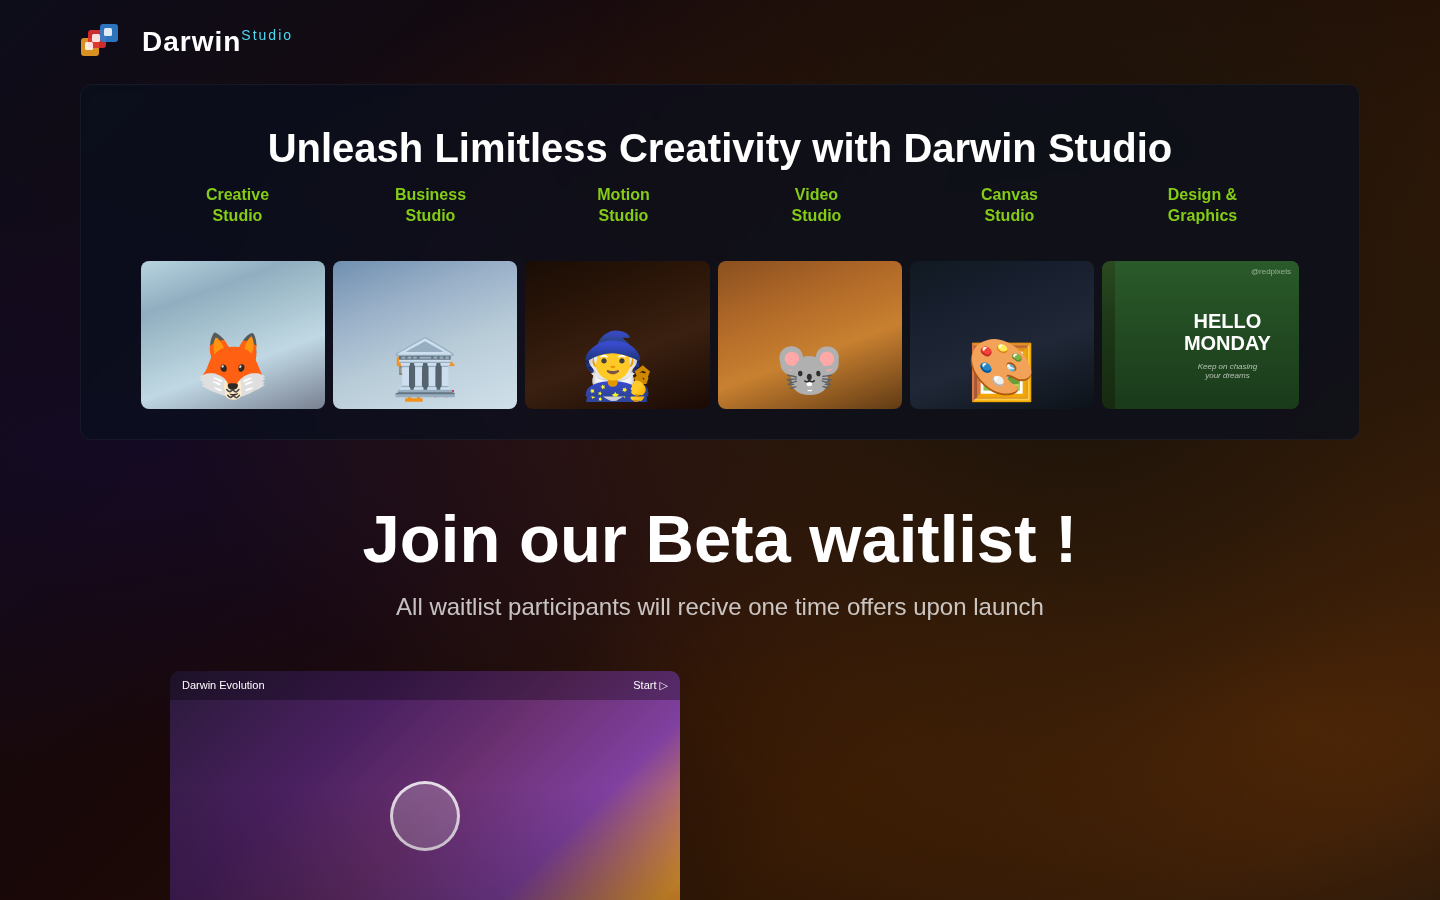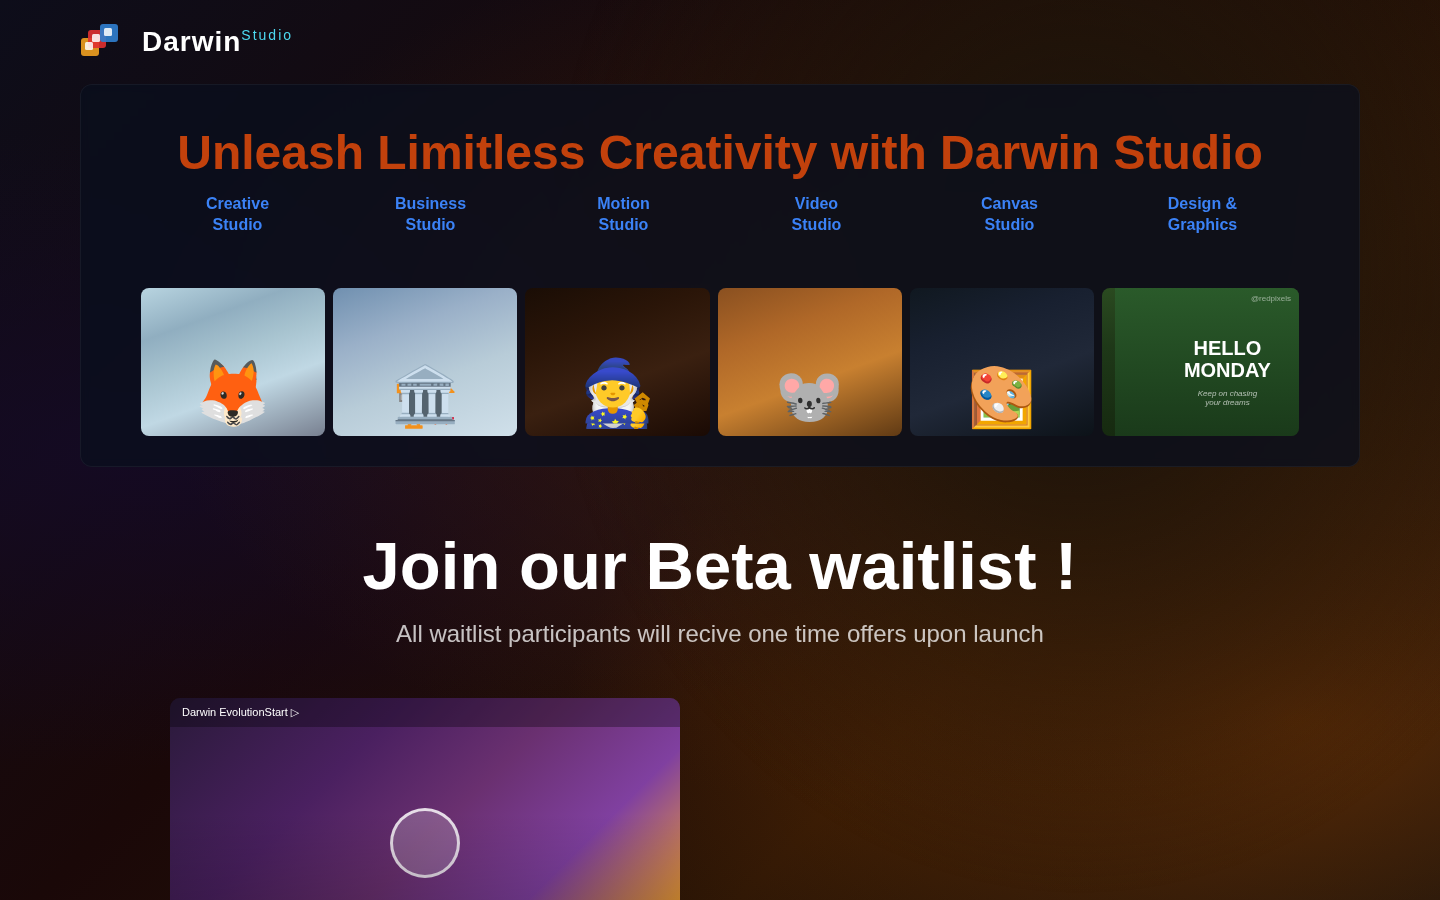--- a/index.html
+++ b/index.html
@@ -77,23 +77,23 @@
     .hero-section {
       margin: 0 80px;
       background: rgba(10, 15, 30, 0.75);
       border-radius: 12px;
       padding: 40px 60px 30px;
       backdrop-filter: blur(4px);
       border: 1px solid rgba(255,255,255,0.05);
     }
 
     .hero-title {
-      font-size: 48px;
+      font-size: 40px;
       font-weight: 800;
-      color: #c2410c;
+      color: #ffffff;
       text-align: center;
       line-height: 1.15;
       margin-bottom: 14px;
     }
 
     .hero-subtitle {
       font-size: 17px;
       color: rgba(255,255,255,0.75);
       text-align: center;
       margin-bottom: 36px;
@@ -110,23 +110,23 @@
     .studio-item {
       display: flex;
       flex-direction: column;
       align-items: center;
       flex: 1;
     }
 
     .studio-label {
       font-size: 16px;
       font-weight: 600;
-      color: #3b82f6;
+      color: #84cc16;
       text-align: center;
-      margin-bottom: 32px;
+      margin-bottom: 14px;
       line-height: 1.3;
     }
 
     
     .studio-images-row {
       display: flex;
       gap: 8px;
       justify-content: space-between;
     }
 
@@ -280,20 +280,21 @@
       align-items: center;
       justify-content: center;
       cursor: pointer;
     }
 
     
     .video-header-bar {
       position: absolute;
       top: 0; left: 0; right: 0;
       display: flex;
+      justify-content: space-between;
       align-items: center;
       padding: 8px 12px;
       background: rgba(0,0,0,0.3);
     }
 
     .video-header-bar span {
       color: white;
       font-size: 11px;
     }
 

